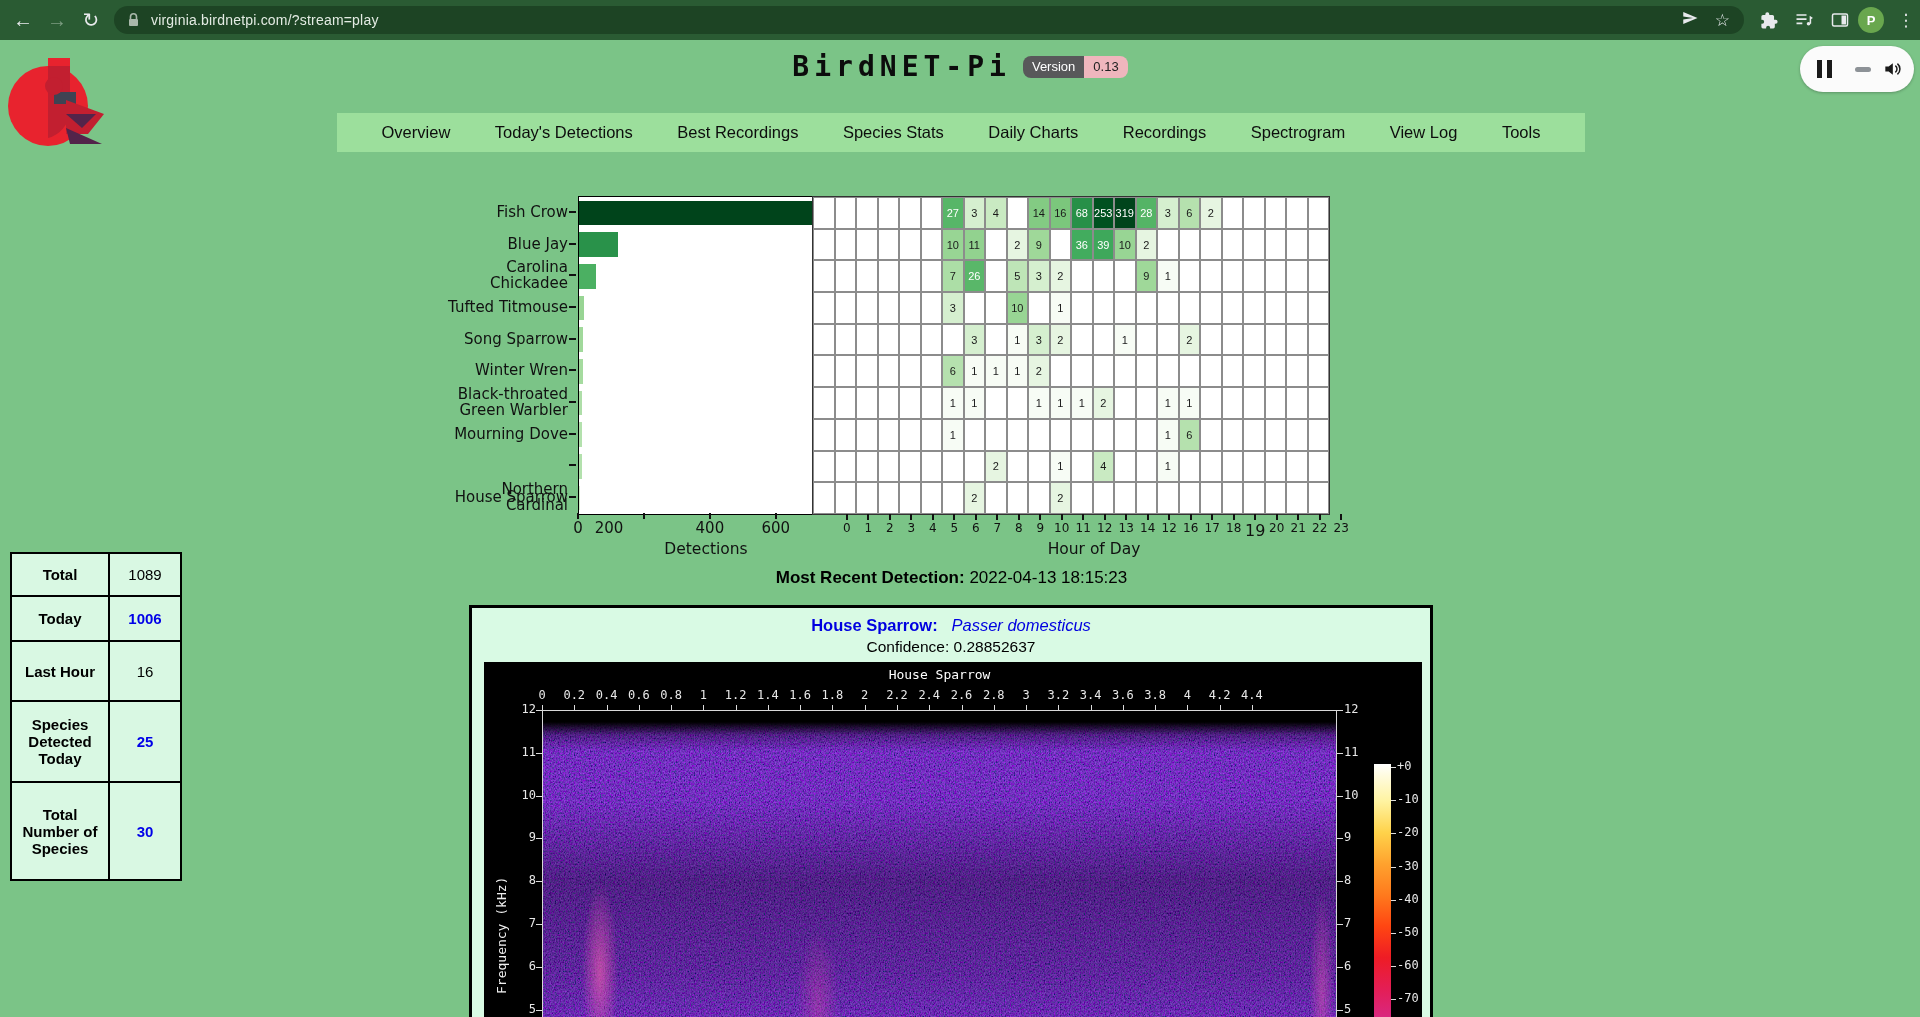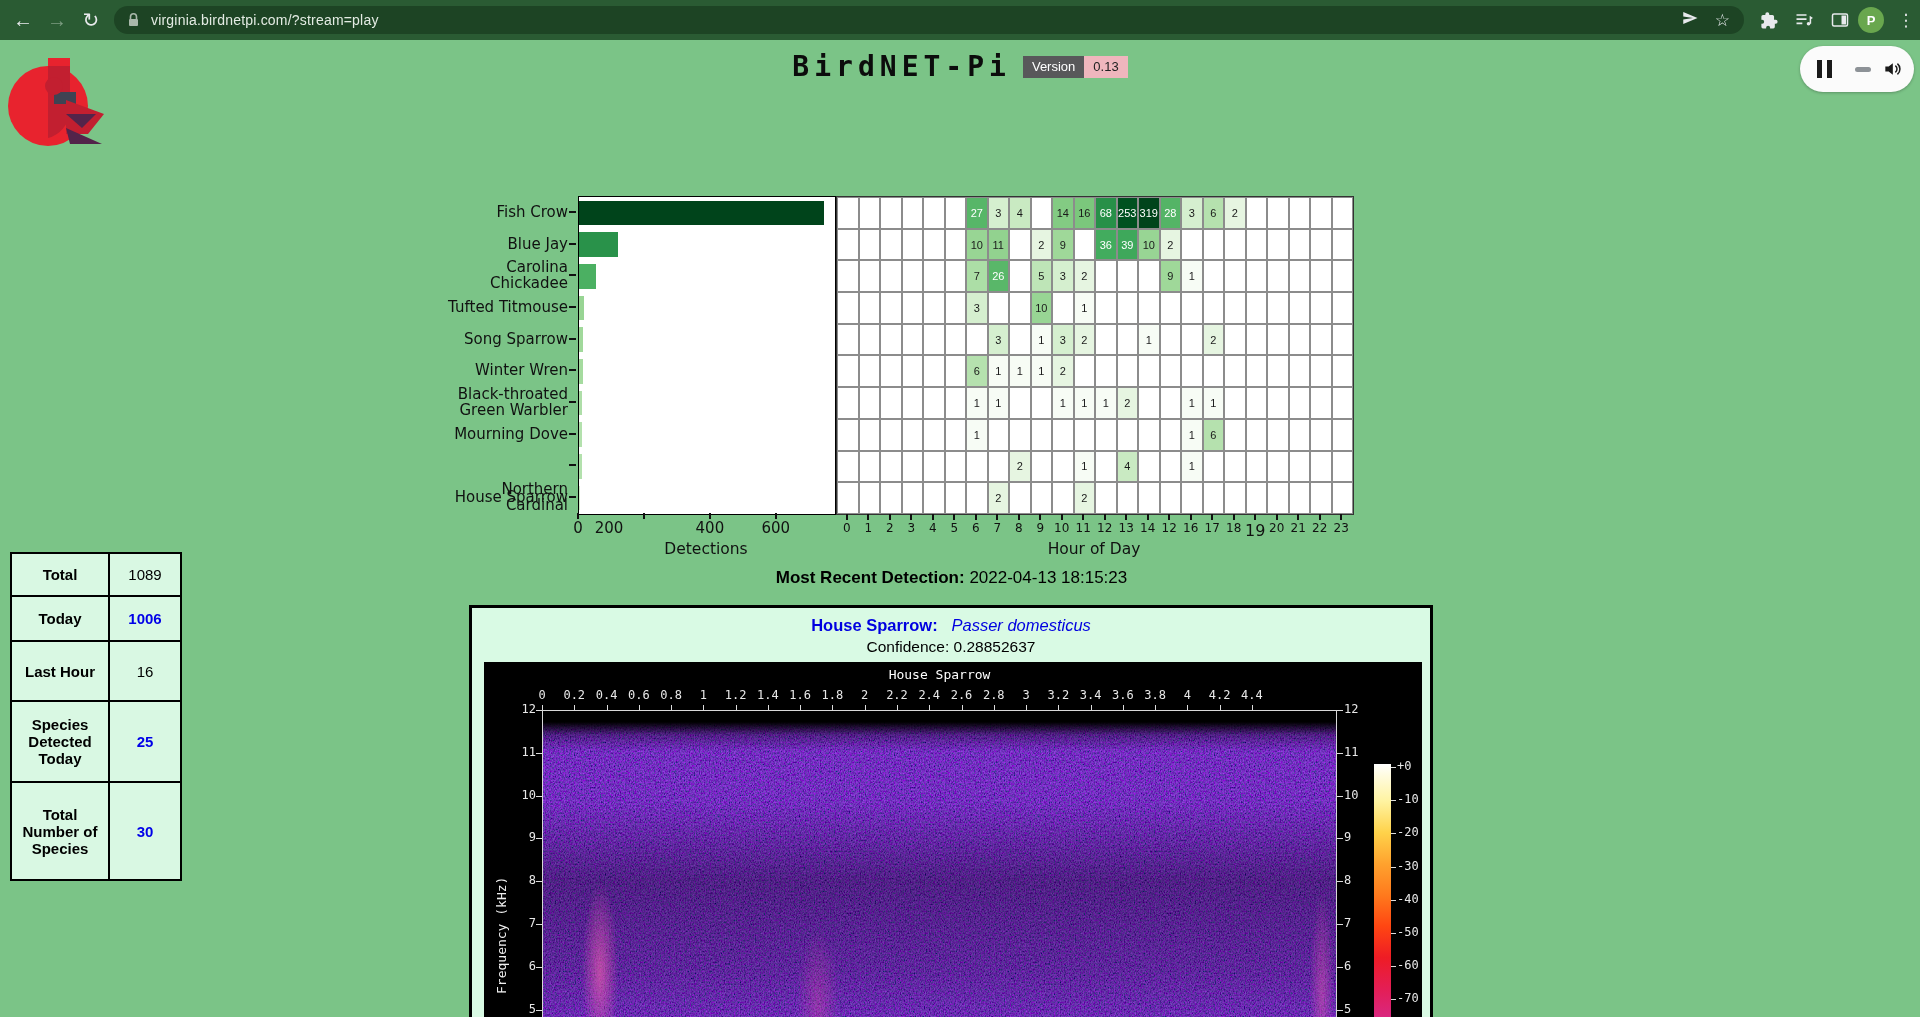--- a/index.html
+++ b/index.html
@@ -14,41 +14,41 @@
            background:#1d4424;display:flex;align-items:center;}
   .url-text{margin-left:10px;color:#e3ebe3;font-size:14px;letter-spacing:.2px;}
   .omni-right{position:absolute;right:14px;top:0;height:28px;display:flex;align-items:center;gap:16px;color:#e8eaed;}
   .tb-icon{position:absolute;top:8px;width:24px;height:24px;display:flex;align-items:center;justify-content:center;color:#e8eaed;}
   .avatar{position:absolute;top:7px;width:26px;height:26px;border-radius:50%;background:#69a74e;
           color:#fff;font-weight:bold;font-size:13px;display:flex;align-items:center;justify-content:center;}
   
   .page{position:absolute;left:0;top:40px;width:1920px;height:977px;background:#7bc487;}
   .title-wrap{position:absolute;left:0;top:10px;width:1920px;display:flex;justify-content:center;align-items:center;gap:12px;}
   .site-title{font-family:"DejaVu Sans Mono",monospace;font-weight:bold;font-size:28px;letter-spacing:5px;color:#0c0c0c;}
-  .badge{display:flex;font-size:13px;height:22px;line-height:22px;border-radius:0;overflow:hidden;}
+  .badge{display:flex;font-size:13px;height:22px;line-height:22px;border-radius:8px;overflow:hidden;}
   .badge .b-l{background:#58585a;color:#fff;padding:0 9px;}
   .badge .b-r{background:#efb6bd;color:#222;padding:0 9px;}
   .audio-pill{position:absolute;left:1800px;top:6px;width:114px;height:46px;border-radius:23px;background:#fbfbfb;
               box-shadow:0 1px 3px rgba(0,0,0,.25);display:flex;align-items:center;}
   .pause-bars{position:absolute;left:17px;top:14px;width:15px;height:18px;display:flex;justify-content:space-between;}
   .pause-bars span{width:5px;height:18px;background:#1a1a1a;display:block;}
   .seek-dash{position:absolute;left:55px;top:21px;width:16px;height:5px;border-radius:3px;background:#8d9297;}
   .nav{position:absolute;left:337px;top:73px;width:1248px;height:39px;background:#9cdf9c;
        display:flex;align-items:center;justify-content:space-evenly;}
   .nav-item{font-size:16.5px;color:#0d0d0d;cursor:pointer;white-space:nowrap;}
   .chart-title{position:absolute;left:420px;top:121px;width:1060px;text-align:center;font-weight:bold;font-size:17.5px;color:#000;}
   
   .chartfont{font-family:"DejaVu Sans",sans-serif;}
   .rowlabels{position:absolute;left:320px;top:156px;width:248px;height:318px;}
   .rowlabel{position:absolute;right:0;width:248px;display:flex;flex-direction:column;justify-content:center;
             align-items:flex-end;text-align:right;font-size:15px;line-height:16px;color:#111;}
   .rowtick{position:absolute;width:7px;height:2px;background:#111;left:569px;}
   .barpanel{position:absolute;left:578px;top:156px;width:256px;height:317px;background:#fff;border:1px solid #000;}
   .bar{position:absolute;left:0;}
-  .heatmap{position:absolute;left:836px;top:156px;background:#fff;border:1px solid #333;
+  .heatmap{position:absolute;left:812px;top:156px;background:#fff;border:1px solid #333;
            display:grid;grid-template-columns:repeat(24,21.5px);grid-auto-rows:31.7px;}
   .hm-cell{border-right:0.5px solid #8c8c8c;border-bottom:0.5px solid #8c8c8c;border-left:0.5px solid #8c8c8c;border-top:0.5px solid #8c8c8c;
            font-size:11px;display:flex;align-items:center;justify-content:center;color:#1a1a1a;}
   .axtick{position:absolute;width:2px;height:6px;background:#111;}
   .axlab{position:absolute;text-align:center;color:#111;}
   .axtitle{position:absolute;text-align:center;font-size:15.5px;color:#111;}
   
   .stats{position:absolute;left:10px;top:512px;border-collapse:collapse;background:#d9f8e3;}
   .stats td{border:2px solid #000;text-align:center;vertical-align:middle;font-size:15px;padding:2px 4px;}
   .stats .lbl{font-weight:bold;width:88px;}
@@ -165,20 +165,31 @@
         </span>
       <span class="seek-dash"></span>
       <span style="position:absolute;left:82px;top:13px;">
         <svg width="20" height="20" viewBox="0 0 24 24" fill="#1a1a1a">
             <path d="M4 9v6h4l5 4V5L8 9z"></path>
             <path d="M16 8a5 5 0 0 1 0 8M18.5 5.5a8.5 8.5 0 0 1 0 13" fill="none" stroke="#1a1a1a" stroke-width="1.8"></path>
           </svg>
       </span>
     </div>
 
+    <div class="nav" id="nav">
+        <div class="nav-item">Overview</div>
+        <div class="nav-item">Today's Detections</div>
+        <div class="nav-item">Best Recordings</div>
+        <div class="nav-item">Species Stats</div>
+        <div class="nav-item">Daily Charts</div>
+        <div class="nav-item">Recordings</div>
+        <div class="nav-item">Spectrogram</div>
+        <div class="nav-item">View Log</div>
+        <div class="nav-item">Tools</div>
+      </div>
 
 
     <div class="rowlabels chartfont" id="rowlabels">
         <div class="rowlabel" style="top: 0px; height: 31.7px;">
           <span>Fish Crow</span>
         </div>
         <div class="rowlabel" style="top: 31.7px; height: 31.7px;">
           <span>Blue Jay</span>
         </div>
         <div class="rowlabel" style="top: 63.4px; height: 31.7px;">

